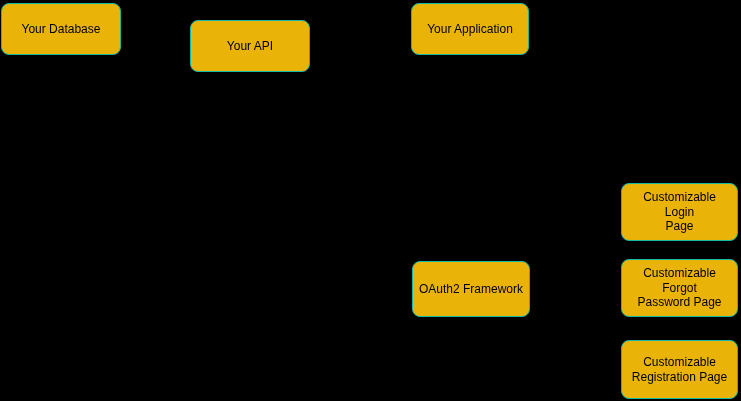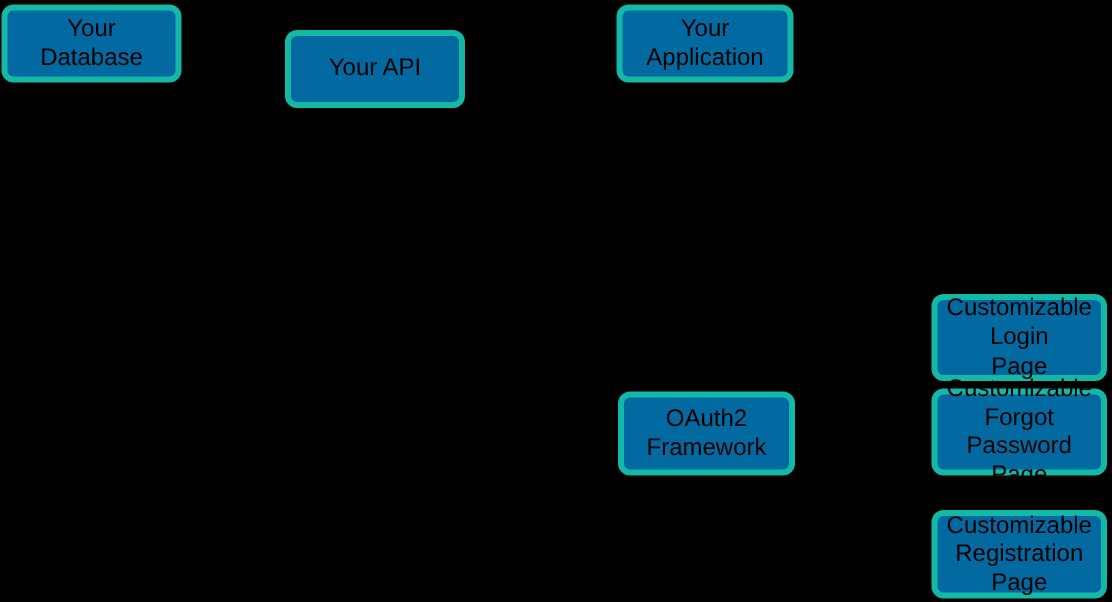--- a/index.html
+++ b/index.html
@@ -11,41 +11,41 @@
     position: relative;
     width: 741px;
     height: 401px;
     background: #000000;
     overflow: hidden;
     font-family: "Liberation Sans", sans-serif;
   }
   .node {
     position: absolute;
     box-sizing: border-box;
-    background: #0369a1;
-    border: 4px solid #14b8a6;
+    background: #eab308;
+    border: 1px solid #14b8a6;
     border-radius: 8px;
     display: flex;
     align-items: center;
     justify-content: center;
     text-align: center;
     color: #000000;
-    font-size: 16px;
+    font-size: 12px;
     line-height: 1.2;
     padding: 2px 5px;
   }
   .node .label {
     white-space: pre-line;
   }
   
   .pos-database      { left: 1px;   top: 3px;   width: 120px; height: 52px; }
   .pos-api           { left: 190px; top: 20px;   width: 120px; height: 52px; }
   .pos-application   { left: 411px; top: 3px;   width: 118px; height: 52px; justify-content: center; }
   .pos-oauth2        { left: 412px; top: 261px; width: 118px; height: 56px; align-items: center; }
-  .pos-login         { left: 621px; top: 183px; width: 117px; height: 58px; margin-top: 13px; }
+  .pos-login         { left: 621px; top: 183px; width: 117px; height: 58px; }
   .pos-forgot        { left: 621px; top: 259px; width: 117px; height: 58px; }
   .pos-registration  { left: 621px; top: 340px; width: 117px; height: 59px; }
 </style>
 </head>
 <body>
 
 <div class="canvas">
 
   <div class="node pos-database">
     <span class="label">Your Database</span>

